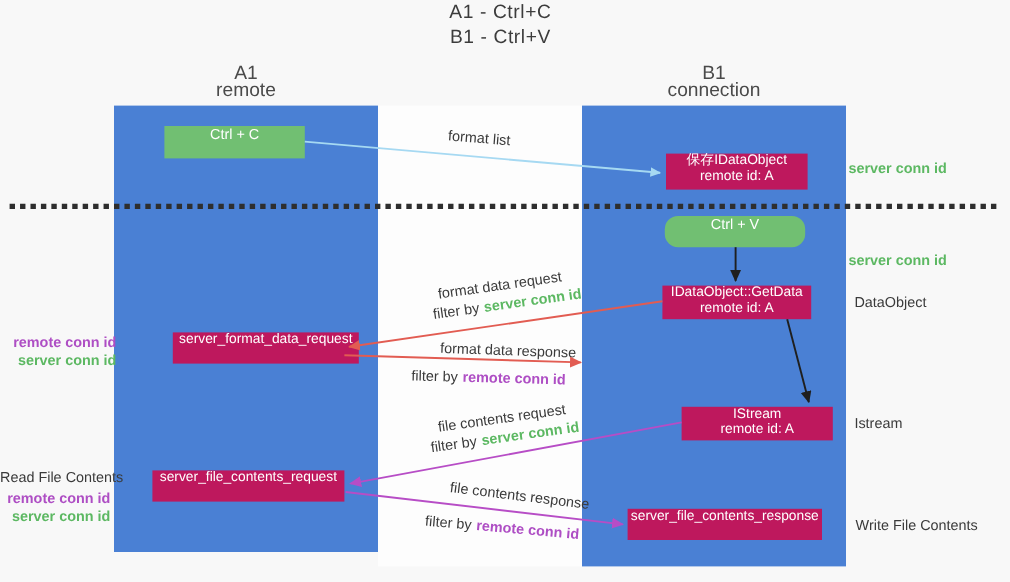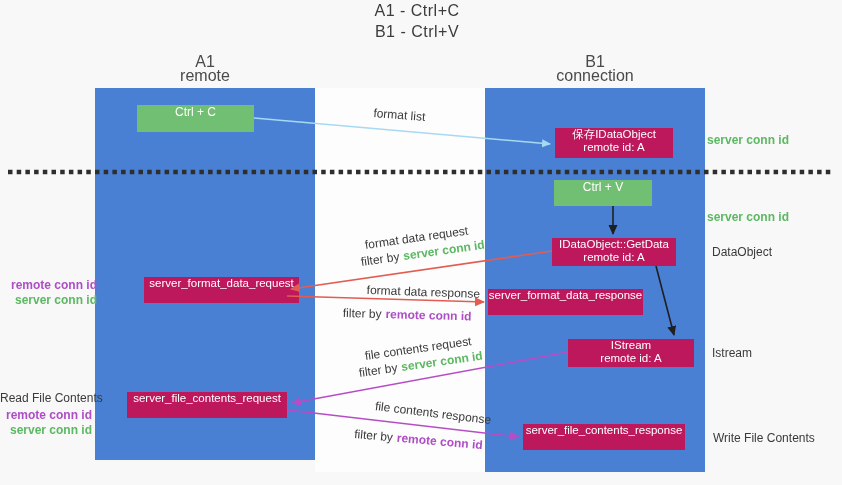--- a/index.html
+++ b/index.html
@@ -79,36 +79,33 @@
 
   <div class="node green" style="left:137px; top:105px; width:117px; height:27px;">
     <div>Ctrl + C</div>
   </div>
 
   <div class="node orange" style="left:555px; top:128px; width:118px; height:30px;">
     <div>保存IDataObject</div>
     <div>remote id: A</div>
   </div>
 
-  <div class="node green" style="left:554px; top:180px; width:98px; height:26px;">
+  <div class="node green" style="left:554px; top:180px; width:117px; height:26px;border-radius:11px;">
     <div>Ctrl + V</div>
   </div>
 
   <div class="node orange" style="left:552px; top:238px; width:124px; height:28px;">
     <div>IDataObject::GetData</div>
     <div>remote id: A</div>
   </div>
 
   <div class="node orange" style="left:144px; top:277px; width:155px; height:26px;">
     <div>server_format_data_request</div>
   </div>
 
-  <div class="node orange" style="left:488px; top:289px; width:155px; height:26px;">
-    <div>server_format_data_response</div>
-  </div>
 
   <div class="node orange" style="left:568px; top:339px; width:126px; height:28px;">
     <div>IStream</div>
     <div>remote id: A</div>
   </div>
 
   <div class="node orange" style="left:127px; top:392px; width:160px; height:26px;">
     <div>server_file_contents_request</div>
   </div>
 

